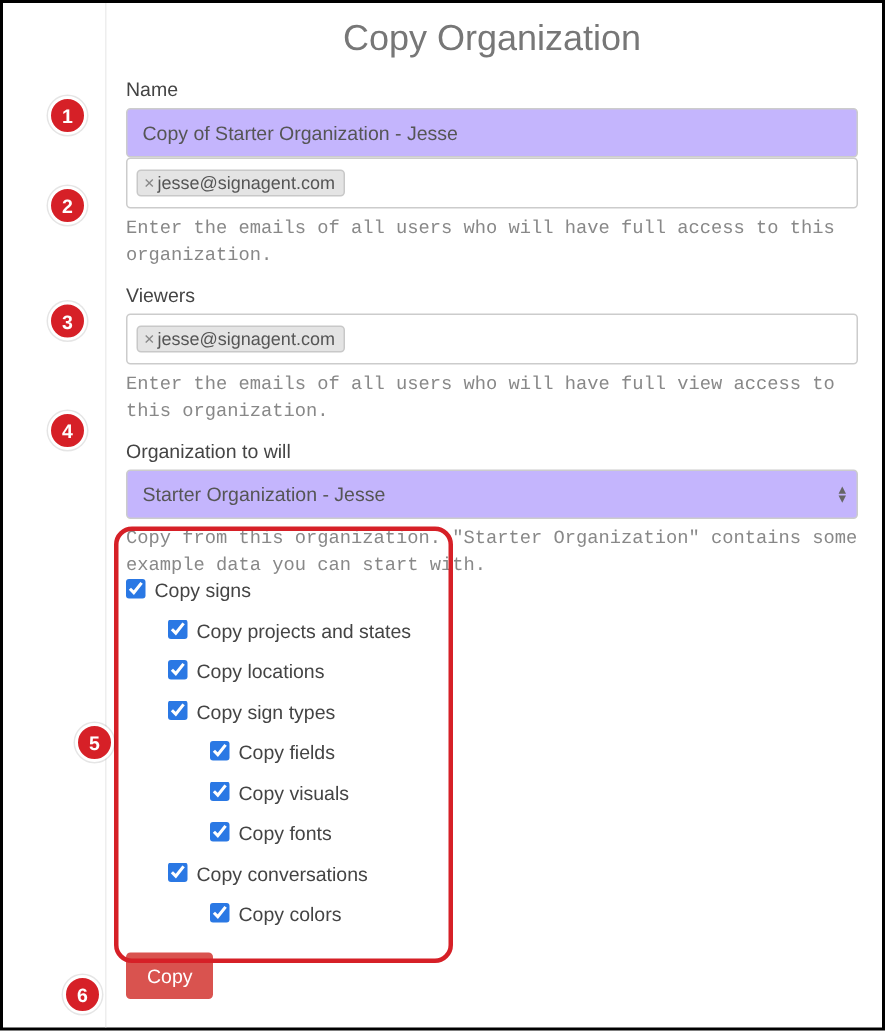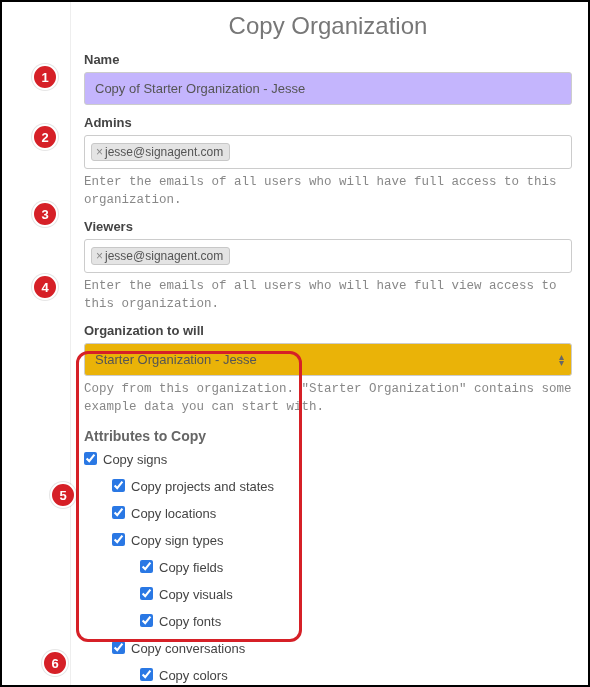--- a/index.html
+++ b/index.html
@@ -27,21 +27,21 @@
       top: 10px;
     }
     h1 {
       font-weight: 400;
       color: #777;
       font-size: 24px;
       margin-bottom: 12px;
       text-align: center;
     }
     .label {
-      font-weight: 700;
+      font-weight: 400;
       font-size: 13px;
       color: #444;
       margin-bottom: 5px;
       margin-top: 10px;
     }
     .input {
       width: 100%;
       border: 1px solid #ccc;
       border-radius: 3px;
       padding: 8px 10px;
@@ -87,21 +87,21 @@
       position: relative;
       width: 100%;
     }
     .select {
       width: 100%;
       border: 1px solid #ccc;
       border-radius: 3px;
       padding: 8px 28px 8px 10px;
       font-size: 13px;
       color: #555;
-      background: #eab308;
+      background: #c4b5fd;
       appearance: none;
     }
     .select-arrows {
       position: absolute;
       right: 8px;
       top: 50%;
       transform: translateY(-50%);
       pointer-events: none;
       color: #666;
       font-size: 10px;
@@ -171,21 +171,20 @@
 <body>
 
 <div class="vline"></div>
 
 <div class="content">
   <h1>Copy Organization</h1>
 
   <div class="label">Name</div>
   <input class="input" type="text" value="Copy of Starter Organization - Jesse" style="">
 
-  <div class="label">Admins</div>
   <div class="tagbox">
     <span class="tag">
       <span class="tag-x">×</span>
       <span>jesse@signagent.com</span>
     </span>
   </div>
   <div class="help">Enter the emails of all users who will have full access to this organization.</div>
 
   <div class="label">Viewers</div>
   <div class="tagbox">
@@ -199,21 +198,20 @@
   <div class="label">Organization to will</div>
   <div class="select-wrap">
     <div class="select">Starter Organization - Jesse</div>
     <div class="select-arrows">
       <span>▴</span>
         <span>▾</span>
     </div>
   </div>
   <div class="help">Copy from this organization. "Starter Organization" contains some example data you can start with.</div>
 
-  <div class="section-title">Attributes to Copy</div>
 
   <div class="checks">
     <div class="check-row lvl1">
       <input type="checkbox" checked="" style="">
       <span>Copy signs</span>
     </div>
     <div class="check-row lvl2">
       <input type="checkbox" checked="" style="">
       <span>Copy projects and states</span>
     </div>

